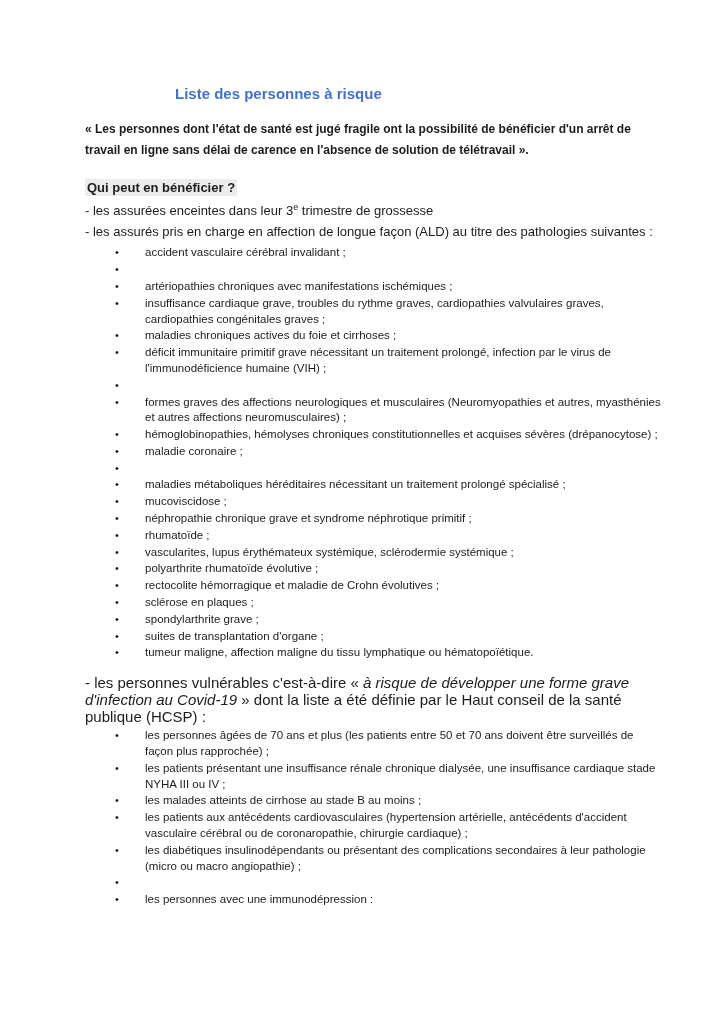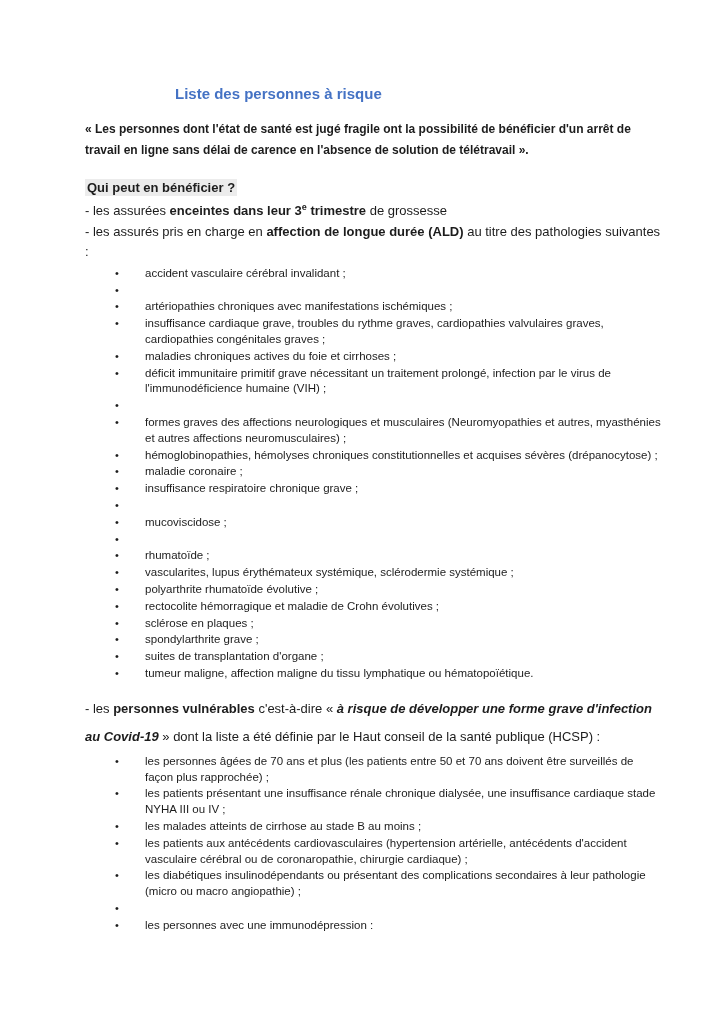--- a/index.html
+++ b/index.html
@@ -37,39 +37,39 @@
     display:flex;align-items:flex-start;
     font-size:11.5px;line-height:15.8px;
     margin:0 0 1px 0;
   }
   .bullet-dot{
     flex:none;width:30px;margin-left:28px;
     text-align:left;padding-left:2px;
     font-size:11px;
   }
   .bullet-text{flex:1;}
-  .vuln-para{margin:13px 0 0 0;font-size:13px;line-height:28px;}
-  .run-b{font-weight:bold;}
+  .vuln-para{margin:13px 0 0 0;font-size:15px;line-height:17px;}
+  .run-b{font-weight:normal;}
   .run-i{font-style:italic;}
 </style>
 </head>
 <body>
 
 <div class="page">
   <div class="content">
 
     <h1 class="doc-title">Liste des personnes à risque</h1>
 
 
     <p class="quote-para">« Les personnes dont l'état de santé est jugé fragile ont la possibilité de bénéficier d'un arrêt de travail en ligne sans délai de carence en l'absence de solution de télétravail ».</p>
 
     <p class="question-para"><span class="hl">Qui peut en bénéficier ?</span></p>
 
     <p class="intro-para"><span>- les assurées </span><span class="run-b">enceintes dans leur 3</span><sup class="run-b">e</sup><span class="run-b"> trimestre</span><span> de grossesse</span></p>
-    <p class="intro-para"><span>- les assurés pris en charge en </span><span class="run-b">affection de longue durée (ALD)</span><span> au titre des pathologies suivantes :</span></p>
+    <p class="intro-para"><span>- les assurés pris en charge en </span><span class="run-b">affection de longue façon (ALD)</span><span> au titre des pathologies suivantes :</span></p>
 
     <div class="bullet-list">
         <div class="bullet-row">
           <span class="bullet-dot">•</span>
           <span class="bullet-text">accident vasculaire cérébral invalidant ;</span>
         </div>
         <div class="bullet-row">
           <span class="bullet-dot">•</span>
         </div>
         <div class="bullet-row">
@@ -98,31 +98,32 @@
         <div class="bullet-row">
           <span class="bullet-dot">•</span>
           <span class="bullet-text">hémoglobinopathies, hémolyses chroniques constitutionnelles et acquises sévères (drépanocytose) ;</span>
         </div>
         <div class="bullet-row">
           <span class="bullet-dot">•</span>
           <span class="bullet-text">maladie coronaire ;</span>
         </div>
         <div class="bullet-row">
           <span class="bullet-dot">•</span>
-          <span class="bullet-text">insuffisance respiratoire chronique grave ;</span>
         </div>
         <div class="bullet-row">
           <span class="bullet-dot">•</span>
+          <span class="bullet-text">maladies métaboliques héréditaires nécessitant un traitement prolongé spécialisé ;</span>
         </div>
         <div class="bullet-row">
           <span class="bullet-dot">•</span>
           <span class="bullet-text">mucoviscidose ;</span>
         </div>
         <div class="bullet-row">
           <span class="bullet-dot">•</span>
+          <span class="bullet-text">néphropathie chronique grave et syndrome néphrotique primitif ;</span>
         </div>
         <div class="bullet-row">
           <span class="bullet-dot">•</span>
           <span class="bullet-text">rhumatoïde ;</span>
         </div>
         <div class="bullet-row">
           <span class="bullet-dot">•</span>
           <span class="bullet-text">vascularites, lupus érythémateux systémique, sclérodermie systémique ;</span>
         </div>
         <div class="bullet-row">

